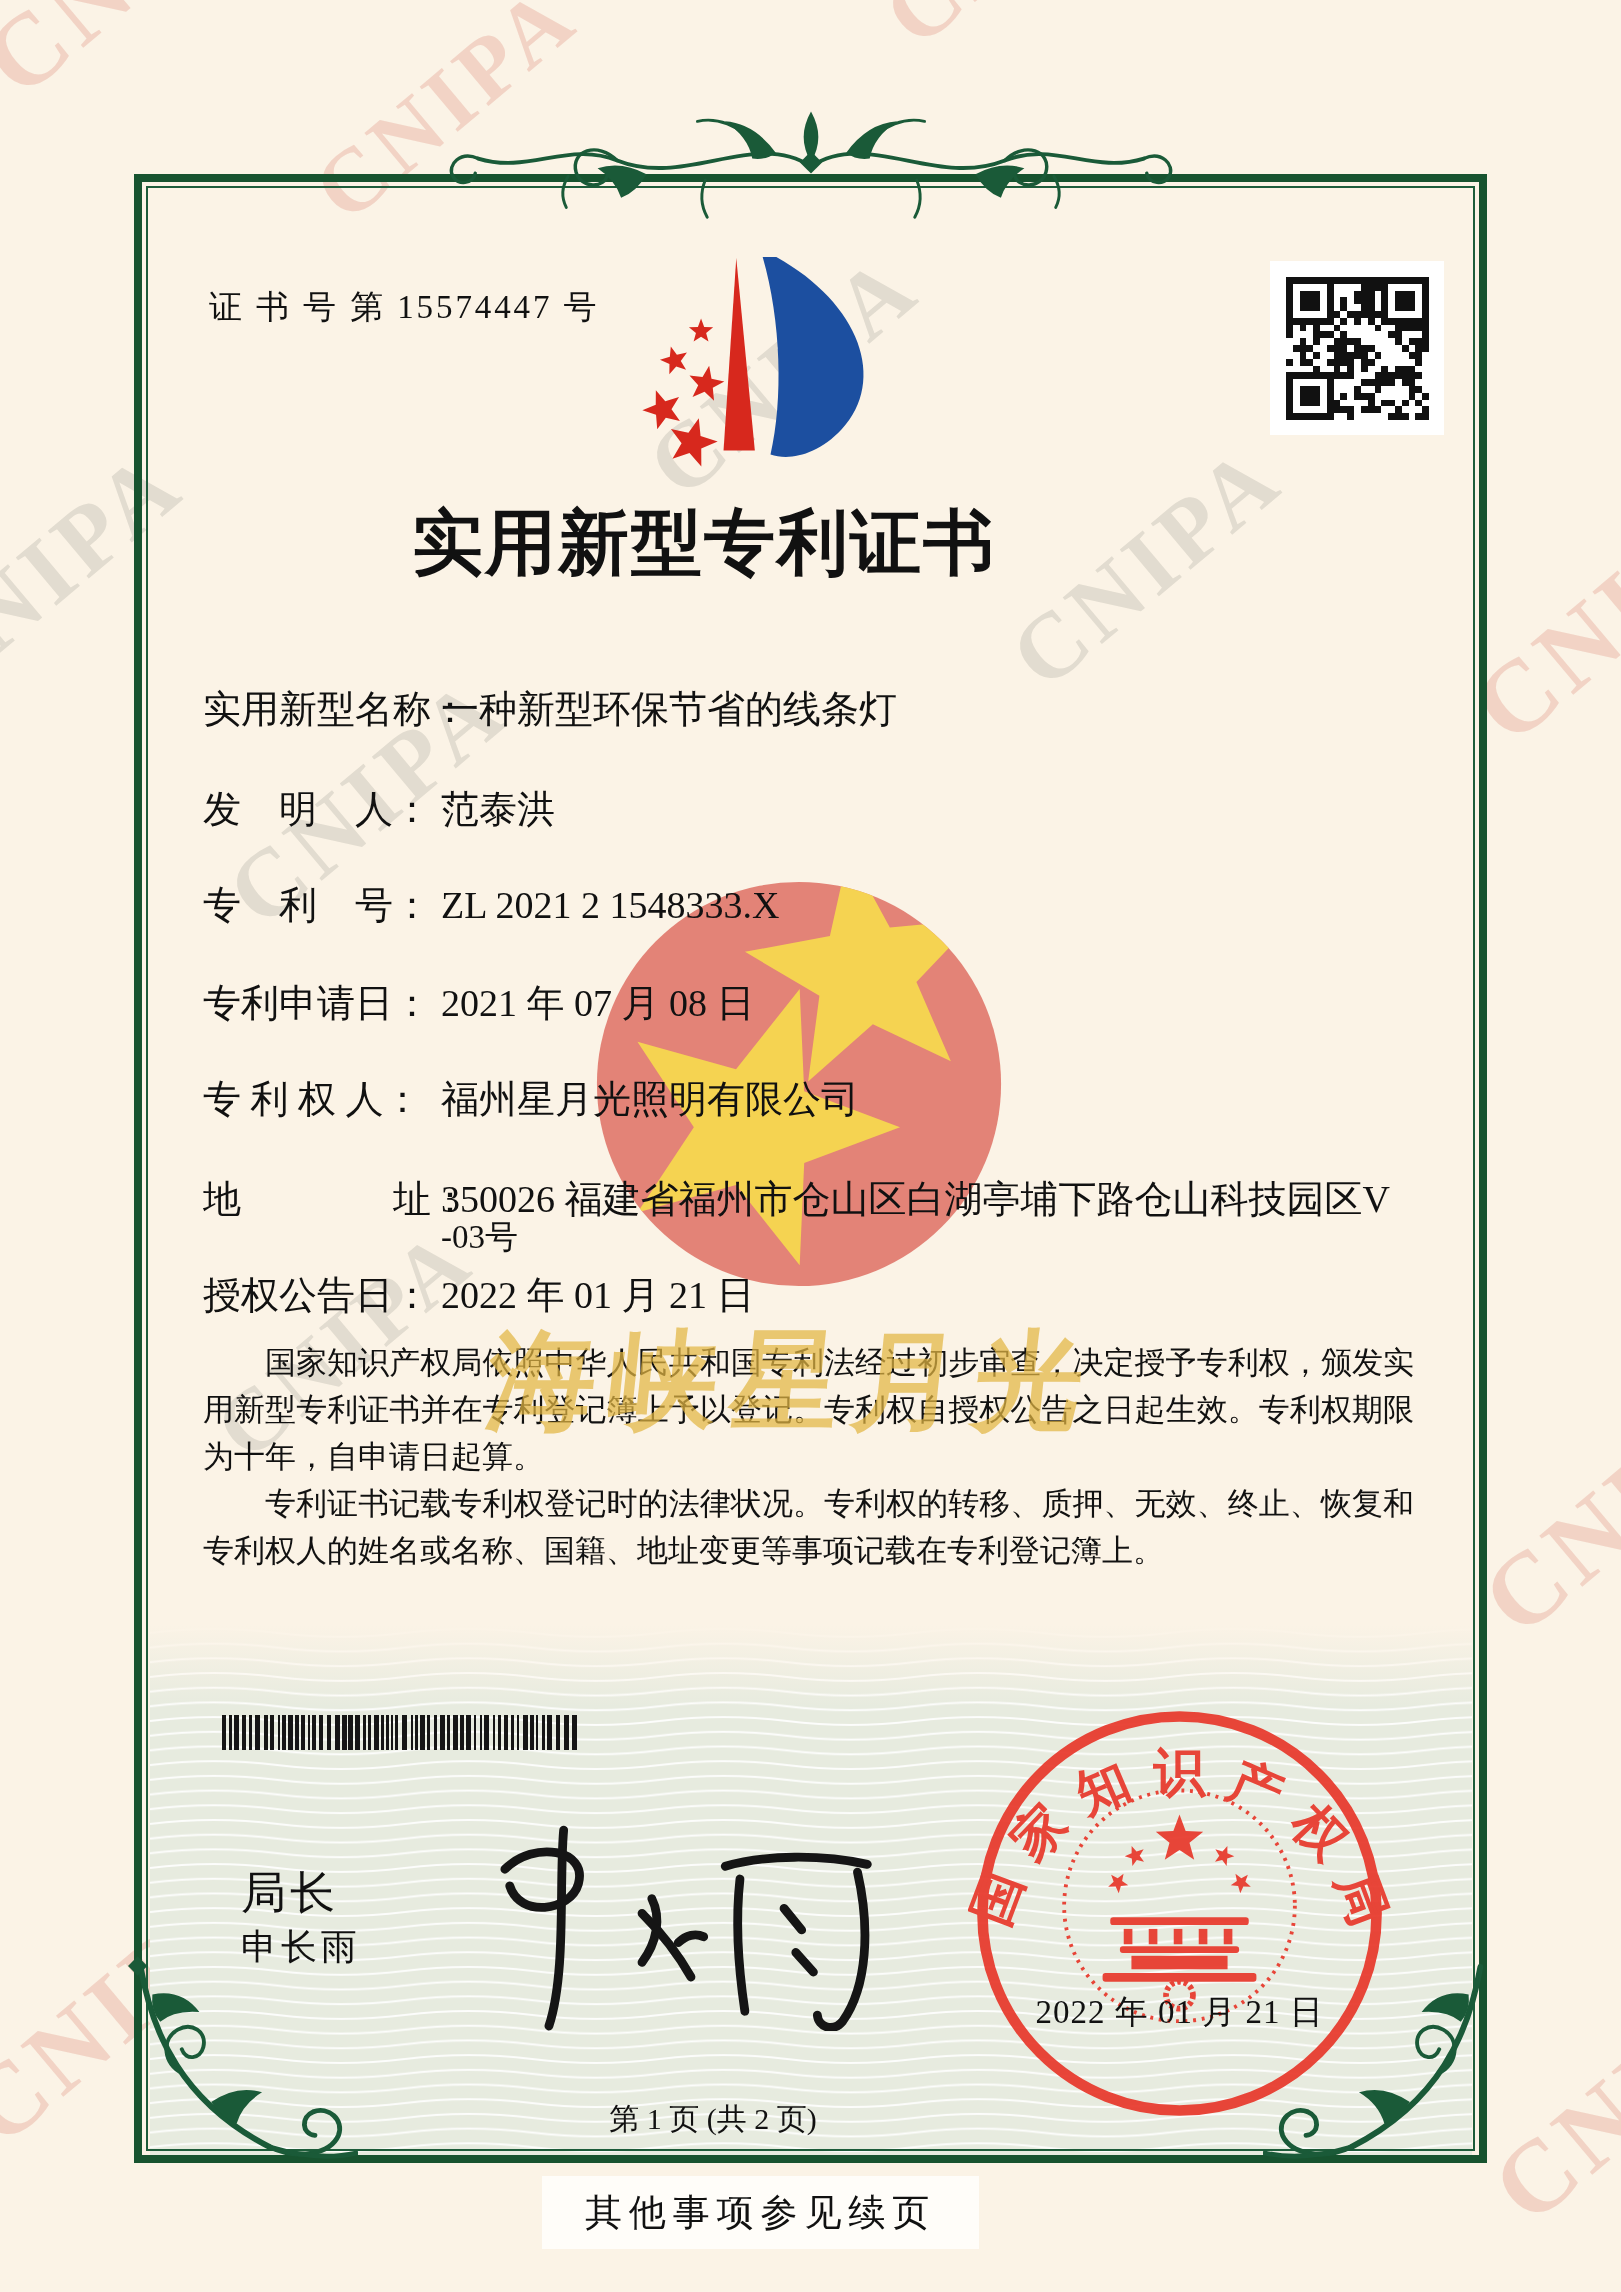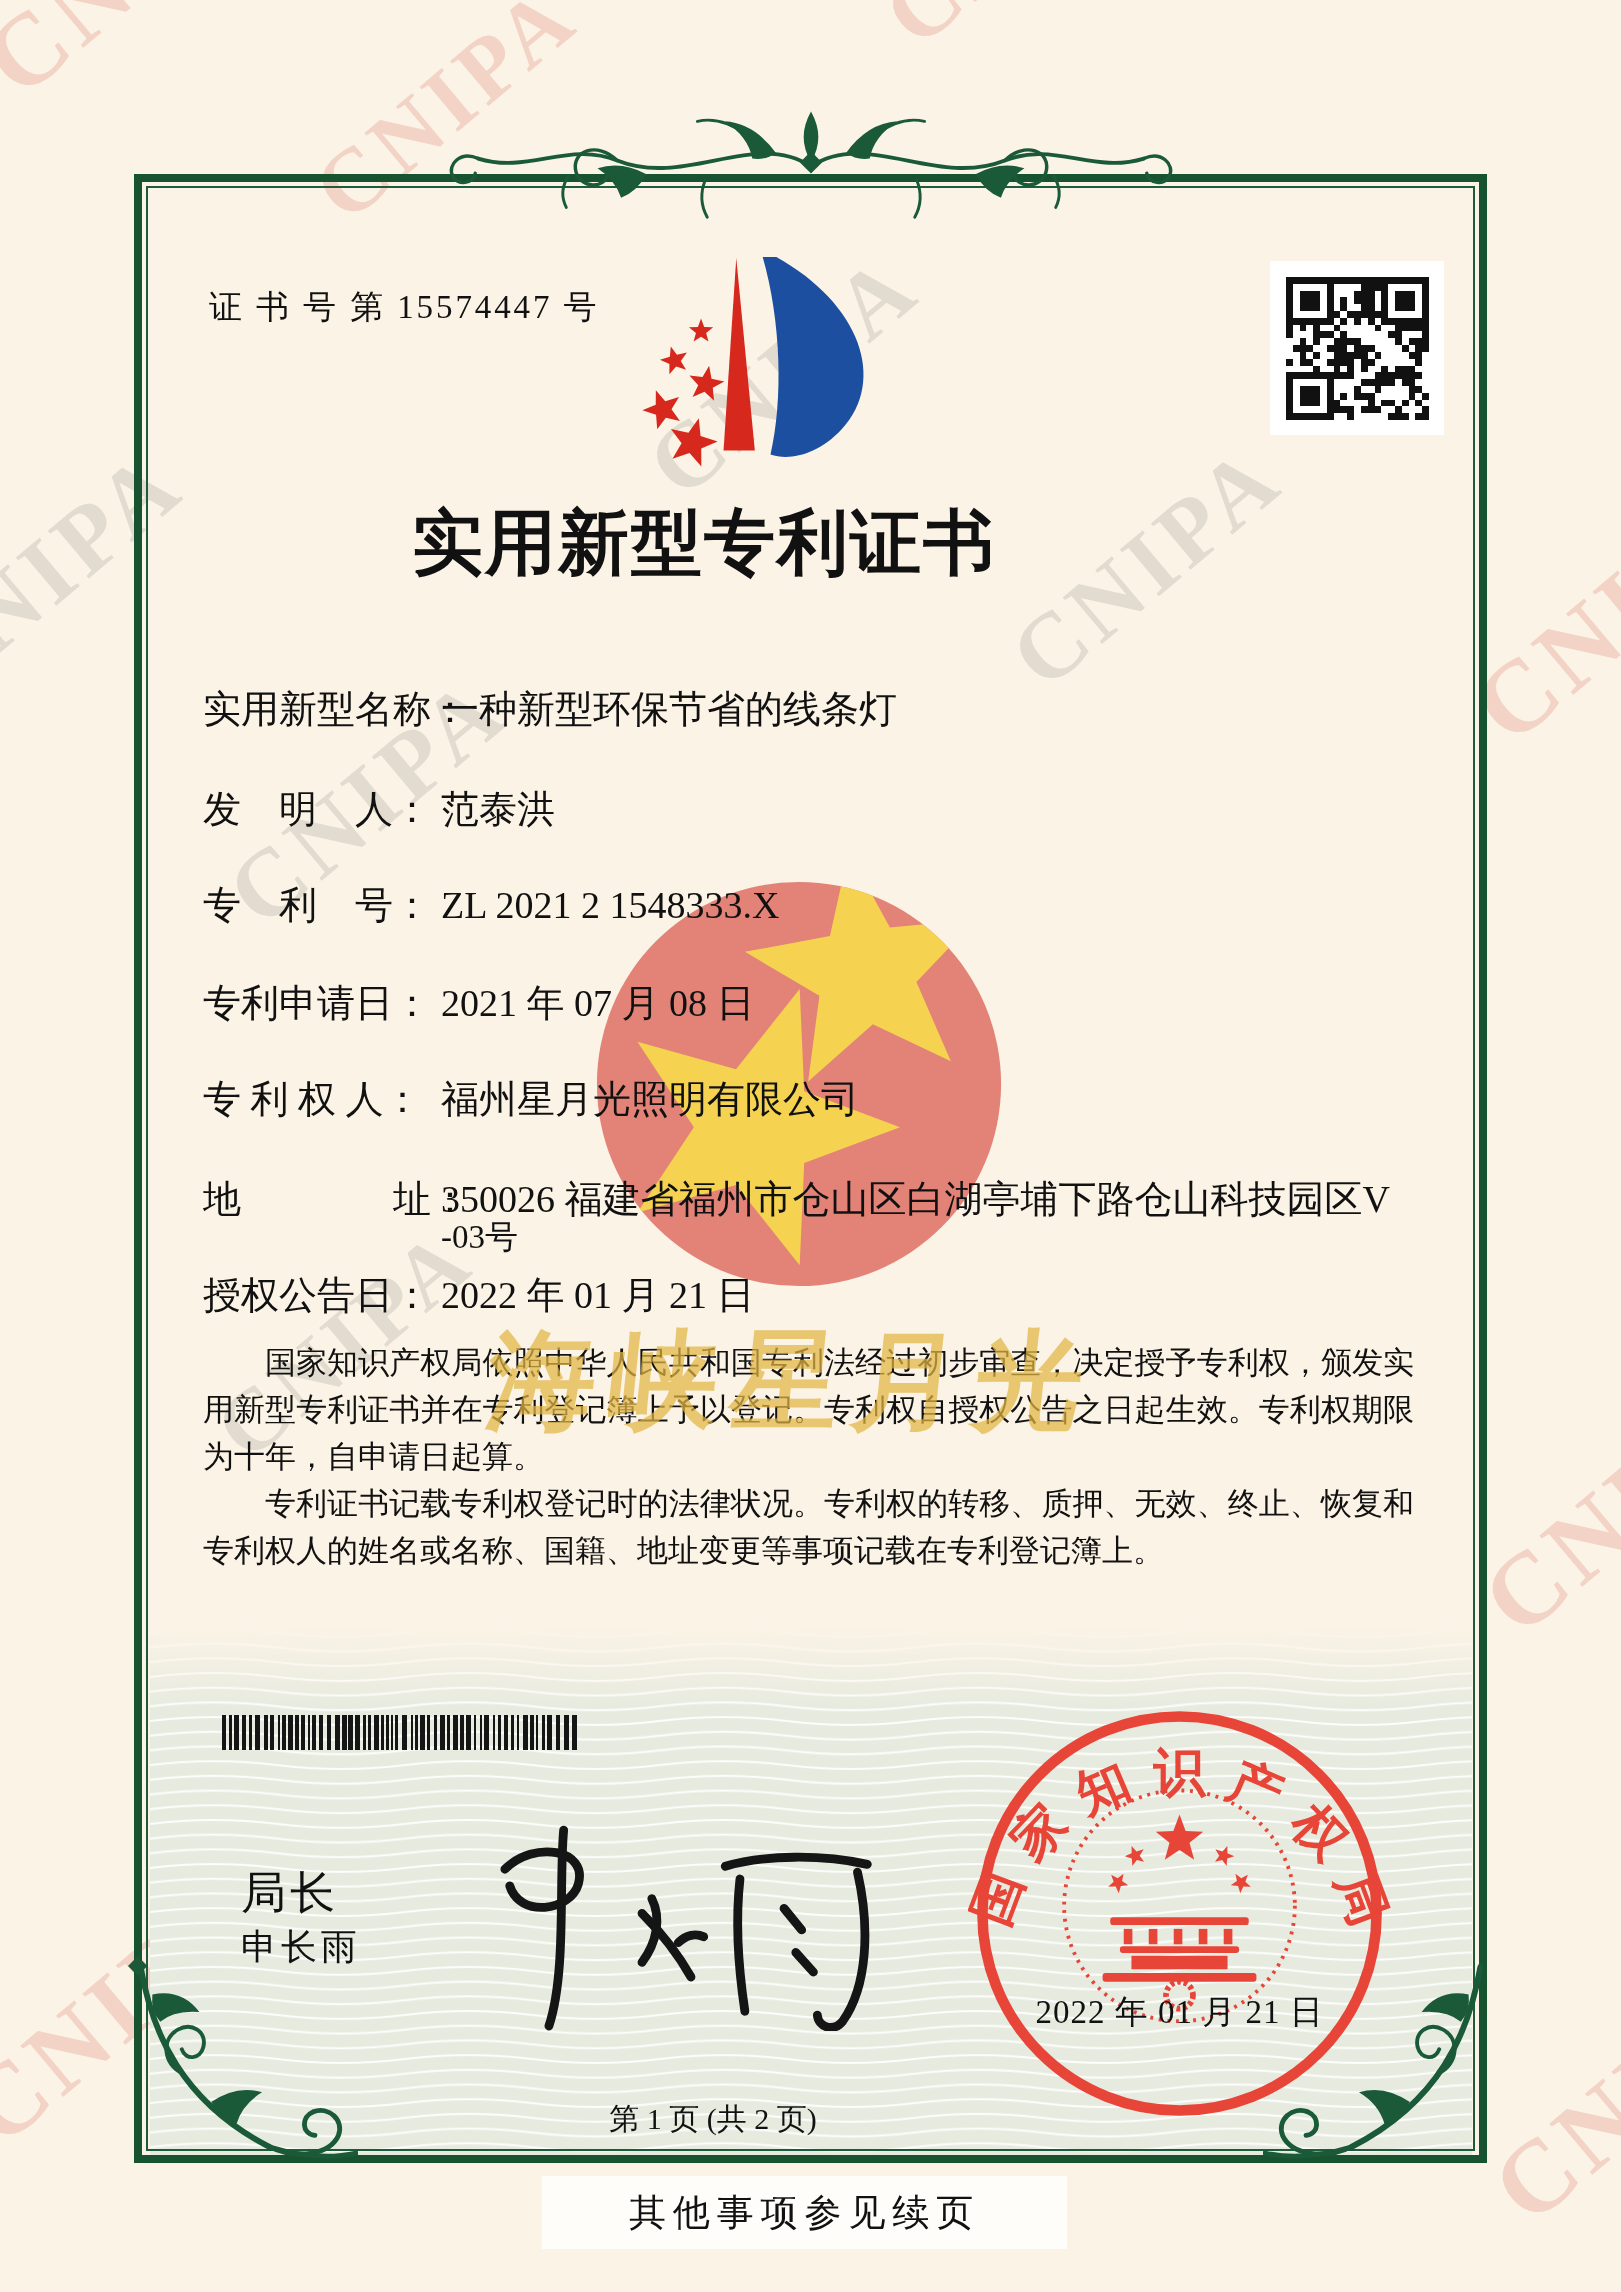--- a/index.html
+++ b/index.html
@@ -53,21 +53,21 @@
   #signature{left:451px;top:1825px;z-index:6;}
 
   #seal{left:968px;top:1702px;z-index:7;}
   #sealdate{left:968px;top:1990px;width:423px;text-align:center;font-size:33px;
             letter-spacing:1px;z-index:8;}
 
   #goldwm{left:488px;top:1309px;font-size:108px;font-weight:bold;letter-spacing:13.7px;
           color:rgba(226,182,66,0.72);transform:skewX(-6deg);z-index:8;white-space:nowrap;}
 
   #pagefooter{left:517px;top:2099px;width:392px;text-align:center;font-size:30px;z-index:6;}
-  #contbox{left:542px;top:2176px;width:525px;height:73px;background:#fffdf9;z-index:6;
+  #contbox{left:542px;top:2176px;width:437px;height:73px;background:#fffdf9;z-index:6;
            display:flex;align-items:center;justify-content:center;}
   #contbox .t{font-size:37px;letter-spacing:6.9px;}
 
   #qrbox{left:1270px;top:261px;width:174px;height:174px;background:#ffffff;z-index:6;
          display:flex;align-items:center;justify-content:center;}
 
   #logo{left:606px;top:253px;z-index:6;}
 </style>
 </head>
 <body>

